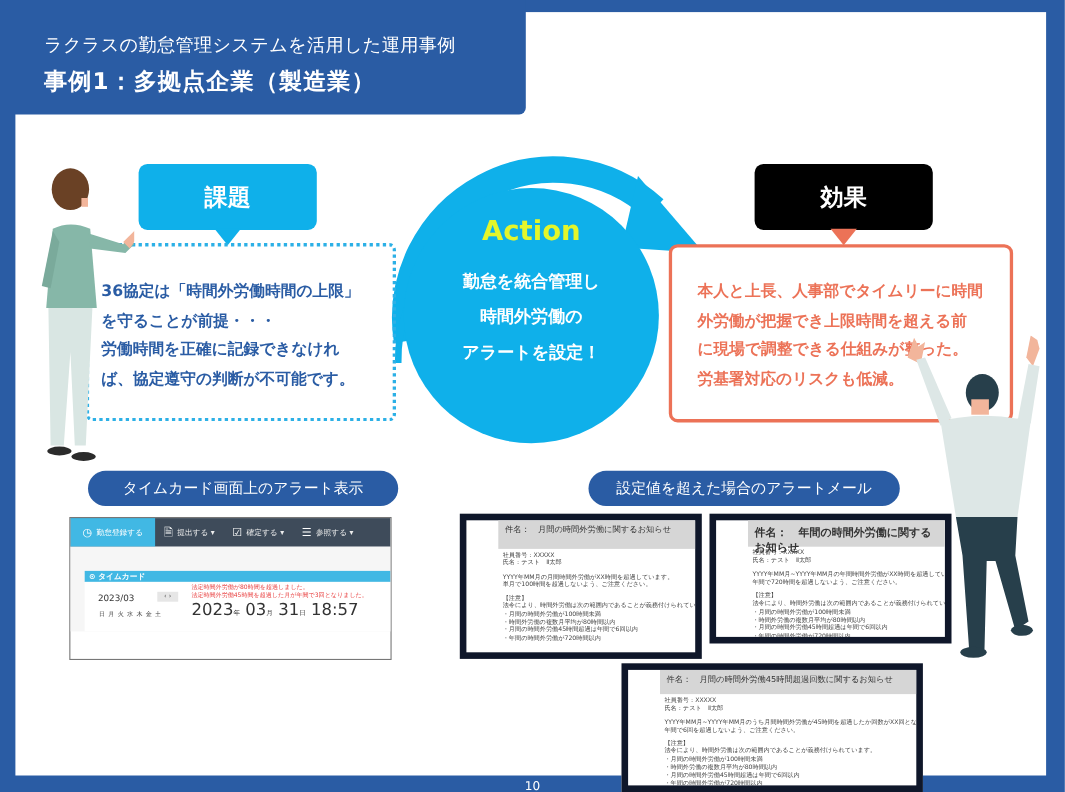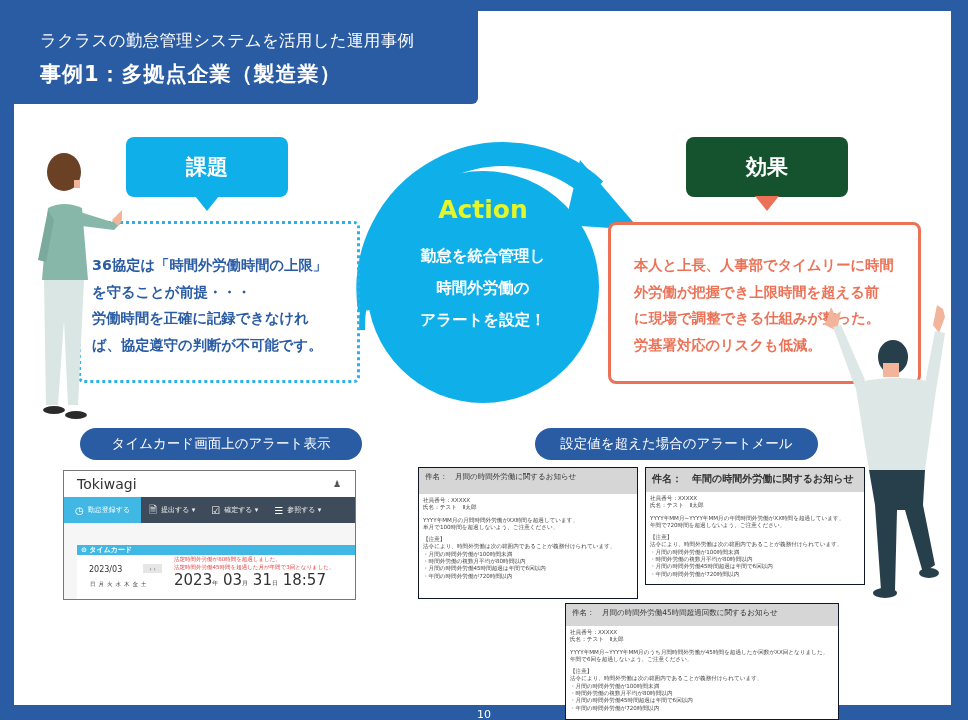--- a/index.html
+++ b/index.html
@@ -19,29 +19,29 @@
     color: #fff;
     text-align: right;
   }
   .header-sub { position: absolute; left: 40px; top: 30px; font-size: 16.5px; letter-spacing: 0.3px; }
   .header-title { position: absolute; left: 40px; top: 60px; font-size: 21px; font-weight: bold; letter-spacing: 1px; }
   .page-number { position: absolute; left: 0; width: 968px; top: 708px; text-align: center; color: #fff; font-size: 11px; }
 
   
   .label-bubble {
     position: absolute; color: #fff; font-size: 21px; font-weight: bold;
-    display: flex; align-items: center; justify-content: center; border-radius: 8px;
+    display: flex; align-items: center; justify-content: center; border-radius: 8px; margin-top: 12px;
   }
   .label-bubble::after {
     content: ""; position: absolute; left: 50%; bottom: -14px; transform: translateX(-50%);
     border-left: 12px solid transparent; border-right: 12px solid transparent; border-top: 15px solid currentColor;
   }
   .kadai { left: 126px; top: 137px; width: 162px; height: 60px; background: #0fb0ea; }
   .kadai::after { border-top-color: #0fb0ea; }
-  .kouka { left: 686px; top: 137px; width: 162px; height: 60px; background: #14532d; }
+  .kouka { left: 686px; top: 137px; width: 162px; height: 60px; background: #000000; }
   .kouka::after { border-top-color: #ec7257; }
 
   .problem-box {
     position: absolute; left: 78px; top: 221px; width: 282px; height: 162px;
     border: 3px dotted #2cb0e6; border-radius: 6px;
   }
   .problem-text {
     position: absolute; left: 92px; top: 252px; width: 270px;
     color: #2a5ca4; font-size: 14.3px; font-weight: bold; line-height: 26.5px;
   }
@@ -89,21 +89,21 @@
   .tc-card { position: absolute; left: 13px; top: 32px; right: 0; bottom: 0; background: #fff; }
   .tc-month { position: absolute; left: 12px; top: 10px; font-size: 8px; color: #333; }
   .tc-arrows { position: absolute; left: 66px; top: 9px; width: 19px; height: 9px; background: #e6e6e6; font-size: 6px; color: #555; text-align: center; line-height: 9px; }
   .tc-weekdays { position: absolute; left: 13px; top: 26px; font-size: 5.5px; color: #444; letter-spacing: 3px; }
   .tc-alert { position: absolute; left: 97px; font-size: 5.5px; color: #e83c3c; white-space: nowrap; }
   .tc-alert1 { top: 1px; } .tc-alert2 { top: 9px; }
   .tc-clock { position: absolute; left: 97px; top: 16px; font-size: 15px; color: #333; white-space: nowrap; }
   .tc-clock small { font-size: 6px; }
 
   
-  .mail { position: absolute; background: #fff; border: 1px solid #0f172a; overflow: hidden; }
+  .mail { position: absolute; background: #fff; border: 6px solid #0f172a; overflow: hidden; padding-left: 29px; }
   .mail-subject { background: #d6d6d6; color: #333; padding: 4px 6px; }
   .mail-body { padding: 3px 4px; font-size: 5.6px; color: #444; line-height: 7.3px; }
   .mail-body p { white-space: nowrap; }
   .mail-body .gap { height: 5px; }
   .mail1 { left: 418px; top: 467px; width: 220px; height: 132px; }
   .mail1 .mail-subject { height: 26px; font-size: 7.5px; }
   .mail2 { left: 645px; top: 467px; width: 220px; height: 118px; }
   .mail2 .mail-subject { height: 24px; font-size: 10px; font-weight: bold; }
   .mail3 { left: 565px; top: 583px; width: 274px; height: 117px; margin-top: 20px; }
   .mail3 .mail-subject { height: 22px; font-size: 7.5px; }
@@ -161,24 +161,20 @@
   <div>本人と上長、人事部でタイムリーに時間</div>
   <div>外労働が把握でき上限時間を超える前</div>
   <div>に現場で調整できる仕組みが整った。</div>
   <div>労基署対応のリスクも低減。</div>
 </div>
 
 <div class="section-pill pill-timecard">タイムカード画面上のアラート表示</div>
 <div class="section-pill pill-mail">設定値を超えた場合のアラートメール</div>
 
 <div class="tc">
-  <div class="tc-top">
-    <span class="tc-logo">Tokiwagi</span>
-    <span class="tc-user">♟</span>
-  </div>
   <div class="tc-nav">
     <div class="tc-nav-item active">
       <span class="tc-nav-icon">◷</span>
       <span>勤怠登録する</span>
     </div>
     <div class="tc-nav-item">
       <span class="tc-nav-icon">🗎</span>
       <span>提出する ▾</span>
     </div>
     <div class="tc-nav-item">

